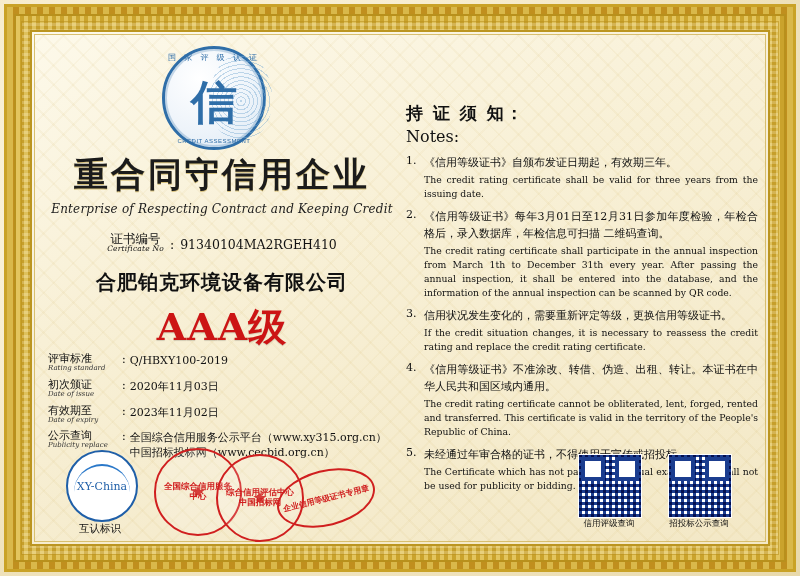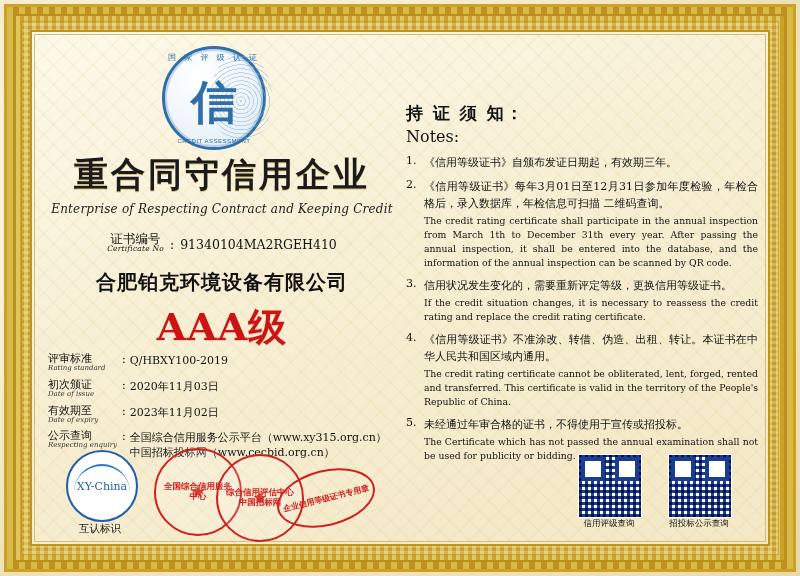--- a/index.html
+++ b/index.html
@@ -289,21 +289,21 @@
             <span>有效期至</span>
             <small>Date of expiry</small>
           </div>
           <div class="fc">:</div>
           <div class="fv">2023年11月02日</div>
         </div>
 
         <div class="field">
           <div class="fl">
             <span>公示查询</span>
-            <small>Respecting enquiry</small>
+            <small>Publicity replace</small>
           </div>
           <div class="fc">:</div>
           <div class="fv">
             <span class="l2">全国综合信用服务公示平台（www.xy315.org.cn）</span>
             <span class="l2">中国招标投标网（www.cecbid.org.cn）</span>
           </div>
         </div>
 
       </div>
 
@@ -323,20 +323,21 @@
       </div>
     </div>
 
     <div class="right">
       <div class="notes-title-cn">持 证 须 知：</div>
       <div class="notes-title-en">Notes:</div>
 
       <ol class="notes">
         <li>
           <div class="n-cn">《信用等级证书》自颁布发证日期起，有效期三年。</div>
+          <div class="n-en">The credit rating certificate shall be valid for three years from the issuing date.</div>
         </li>
         <li>
           <div class="n-cn">《信用等级证书》每年3月01日至12月31日参加年度检验，年检合格后，录入数据库，年检信息可扫描 二维码查询。</div>
           <div class="n-en">The credit rating certificate shall participate in the annual inspection from March 1th to December 31th every year. After passing the annual inspection, it shall be entered into the database, and the information of the annual inspection can be scanned by QR code.</div>
         </li>
         <li>
           <div class="n-cn">信用状况发生变化的，需要重新评定等级，更换信用等级证书。</div>
           <div class="n-en">If the credit situation changes, it is necessary to reassess the credit rating and replace the credit rating certificate.</div>
         </li>
         <li>

